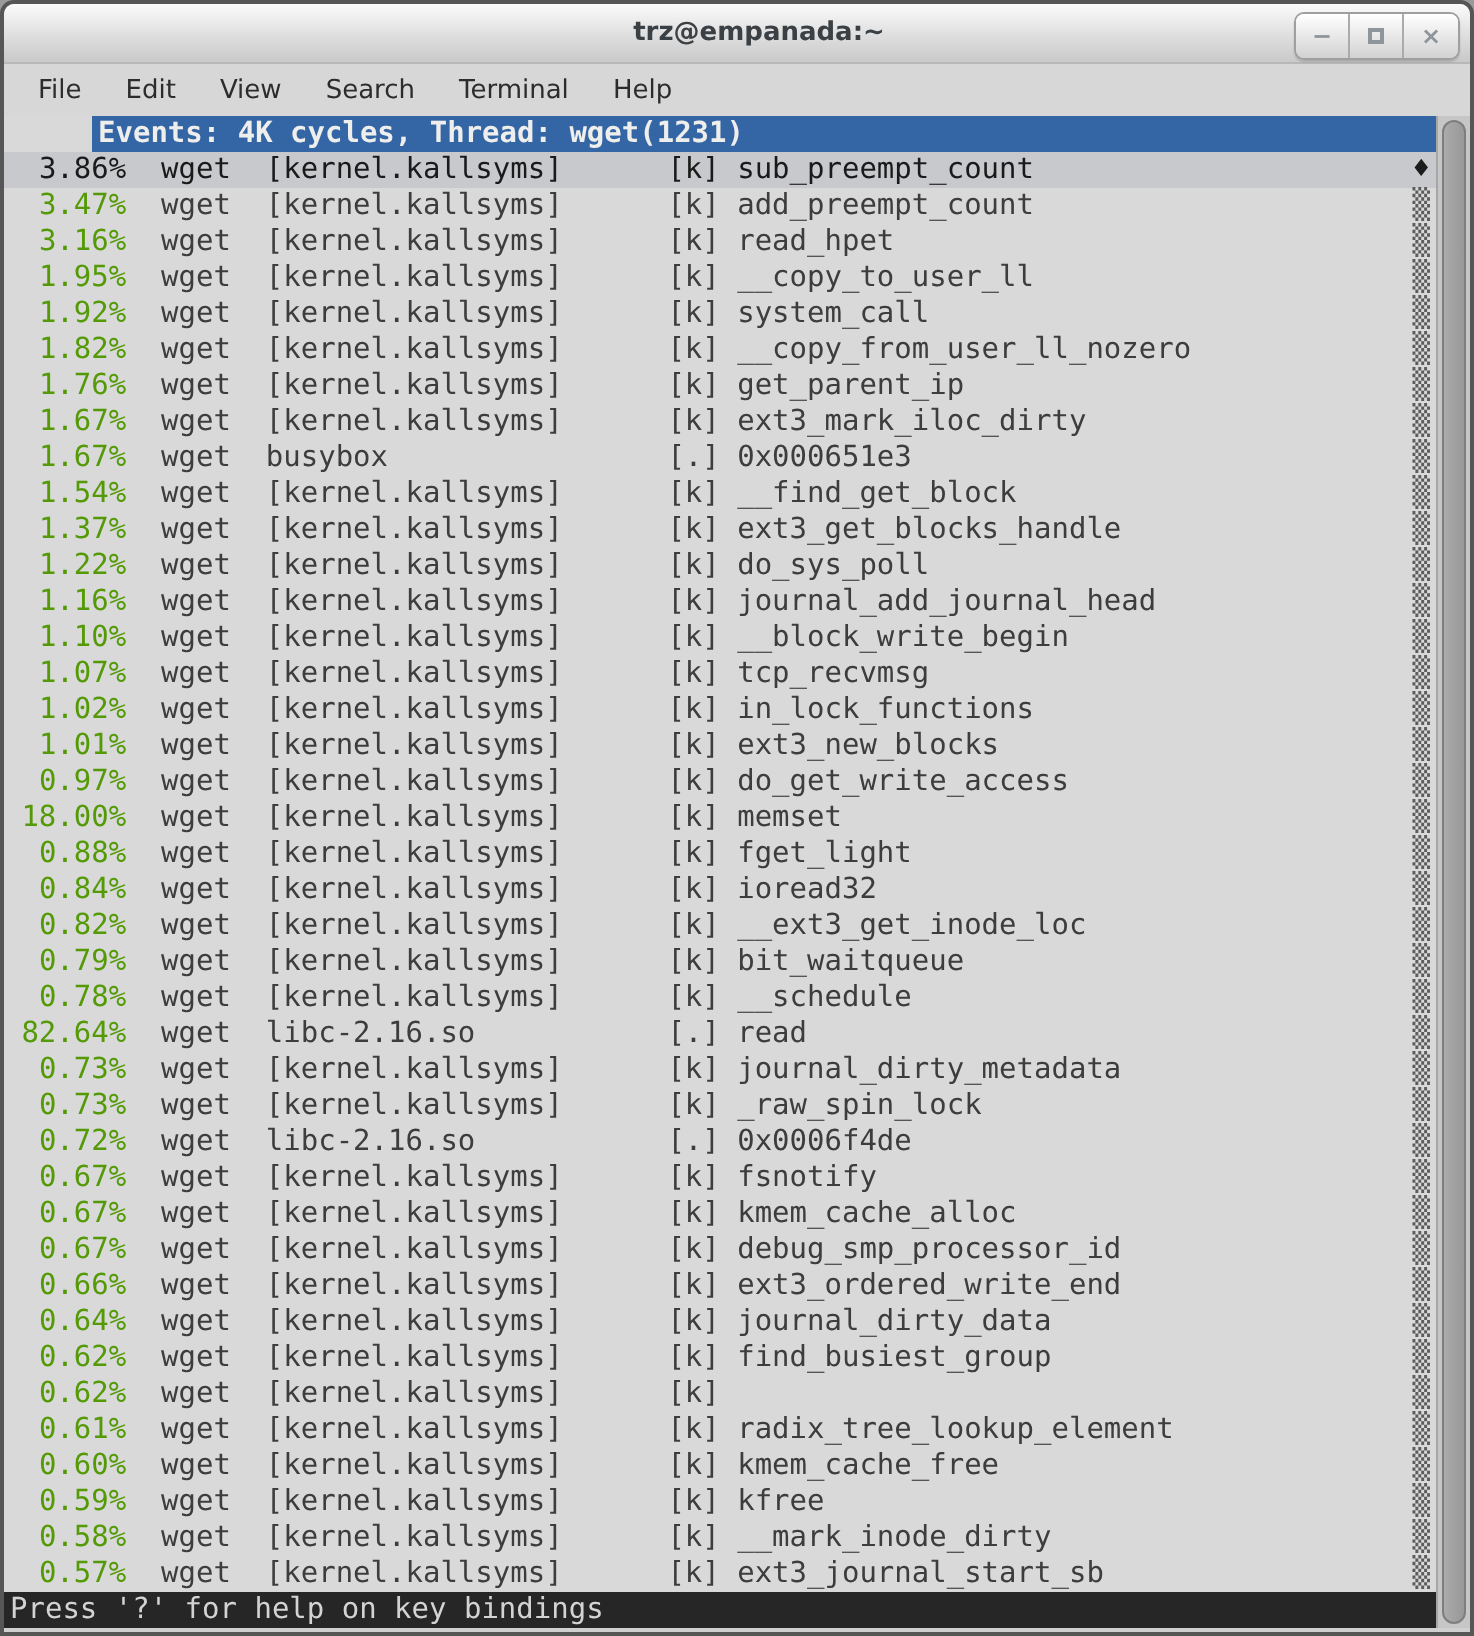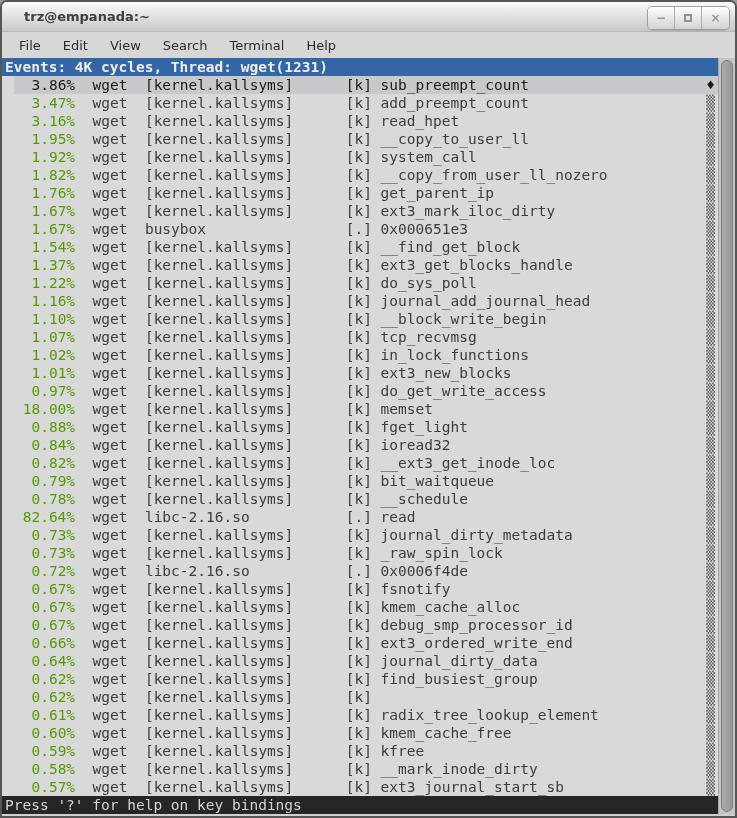--- a/index.html
+++ b/index.html
@@ -16,21 +16,21 @@
     background:#d0d0d0; overflow:hidden;
   }
   
   .titlebar{
     position:relative; height:30px;
     background:linear-gradient(#fbfbfb,#dedede 55%,#c9c9c9);
     border-bottom:1px solid #b8b8b8;
   }
   .title{
     position:absolute; left:0; right:0; top:0; height:24px;
-    line-height:30px; 
+    line-height:30px; text-align:center;
     font-weight:bold; font-size:13px; color:#3b4045;margin-left:22px;
   }
   .win-controls{
     position:absolute; right:5px; top:4px; display:flex;
     border:1px solid #9f9f9f; border-radius:5px; overflow:hidden;
     box-shadow:0 1px 1px rgba(0,0,0,.15);
   }
   .win-btn{
     width:27px; height:22px; display:flex; align-items:center; justify-content:center;
     background:linear-gradient(#ffffff,#d2d2d2);
@@ -44,30 +44,30 @@
     height:26px; background:#d7d7d7; display:flex; align-items:center;
     padding-left:9px; font-size:13px; color:#2c2c2c;
   }
   .menu-item{padding:4px 8px; margin-right:6px;}
   
   .terminal{
     position:relative; height:756px; background:var(--terminal-bg);
     font-family:"DejaVu Sans Mono","Liberation Mono",monospace;
     font-size:14.5px; line-height:18px; color:var(--row-fg);
   }
-  .term-content{position:absolute; left:0; top:0; right:17px; bottom:0; overflow:hidden;}
+  .term-content{position:absolute; left:0; top:0; right:17px; bottom:0; overflow:hidden;padding-left:44px;}
   .tui-header{
     height:18px; background:var(--header-bg); color:var(--header-fg);
     font-weight:bold; padding-left:3px; white-space:pre;
   }
   .tui-status{
     position:absolute; left:0; right:0; bottom:0; height:18px;
     background:var(--status-bg); color:var(--status-fg); padding-left:3px; white-space:pre;
   }
-  .rows{position:absolute; left:12px; right:0; top:18px;}
+  .rows{position:absolute; left:0; right:0; top:18px;}
   .row{position:relative; height:18px; display:flex; white-space:pre;}
   .row.selected{background:var(--selected-bg); color:var(--selected-fg);}
   .c-pct{display:inline-block; width:7ch; text-align:right; color:var(--pct-green);}
   .row.selected .c-pct{color:var(--selected-fg);}
   .c-comm{display:inline-block; margin-left:2ch; width:4ch;}
   .c-dso{display:inline-block; margin-left:2ch; width:23ch;}
   .c-priv{display:inline-block; width:3ch;}
   .c-sym{display:inline-block; margin-left:1ch;}
   .marker{position:absolute; right:3px; top:0; width:1ch; color:#5c5c5c;}
   .marker.thumb{color:#1c1c1c;}

